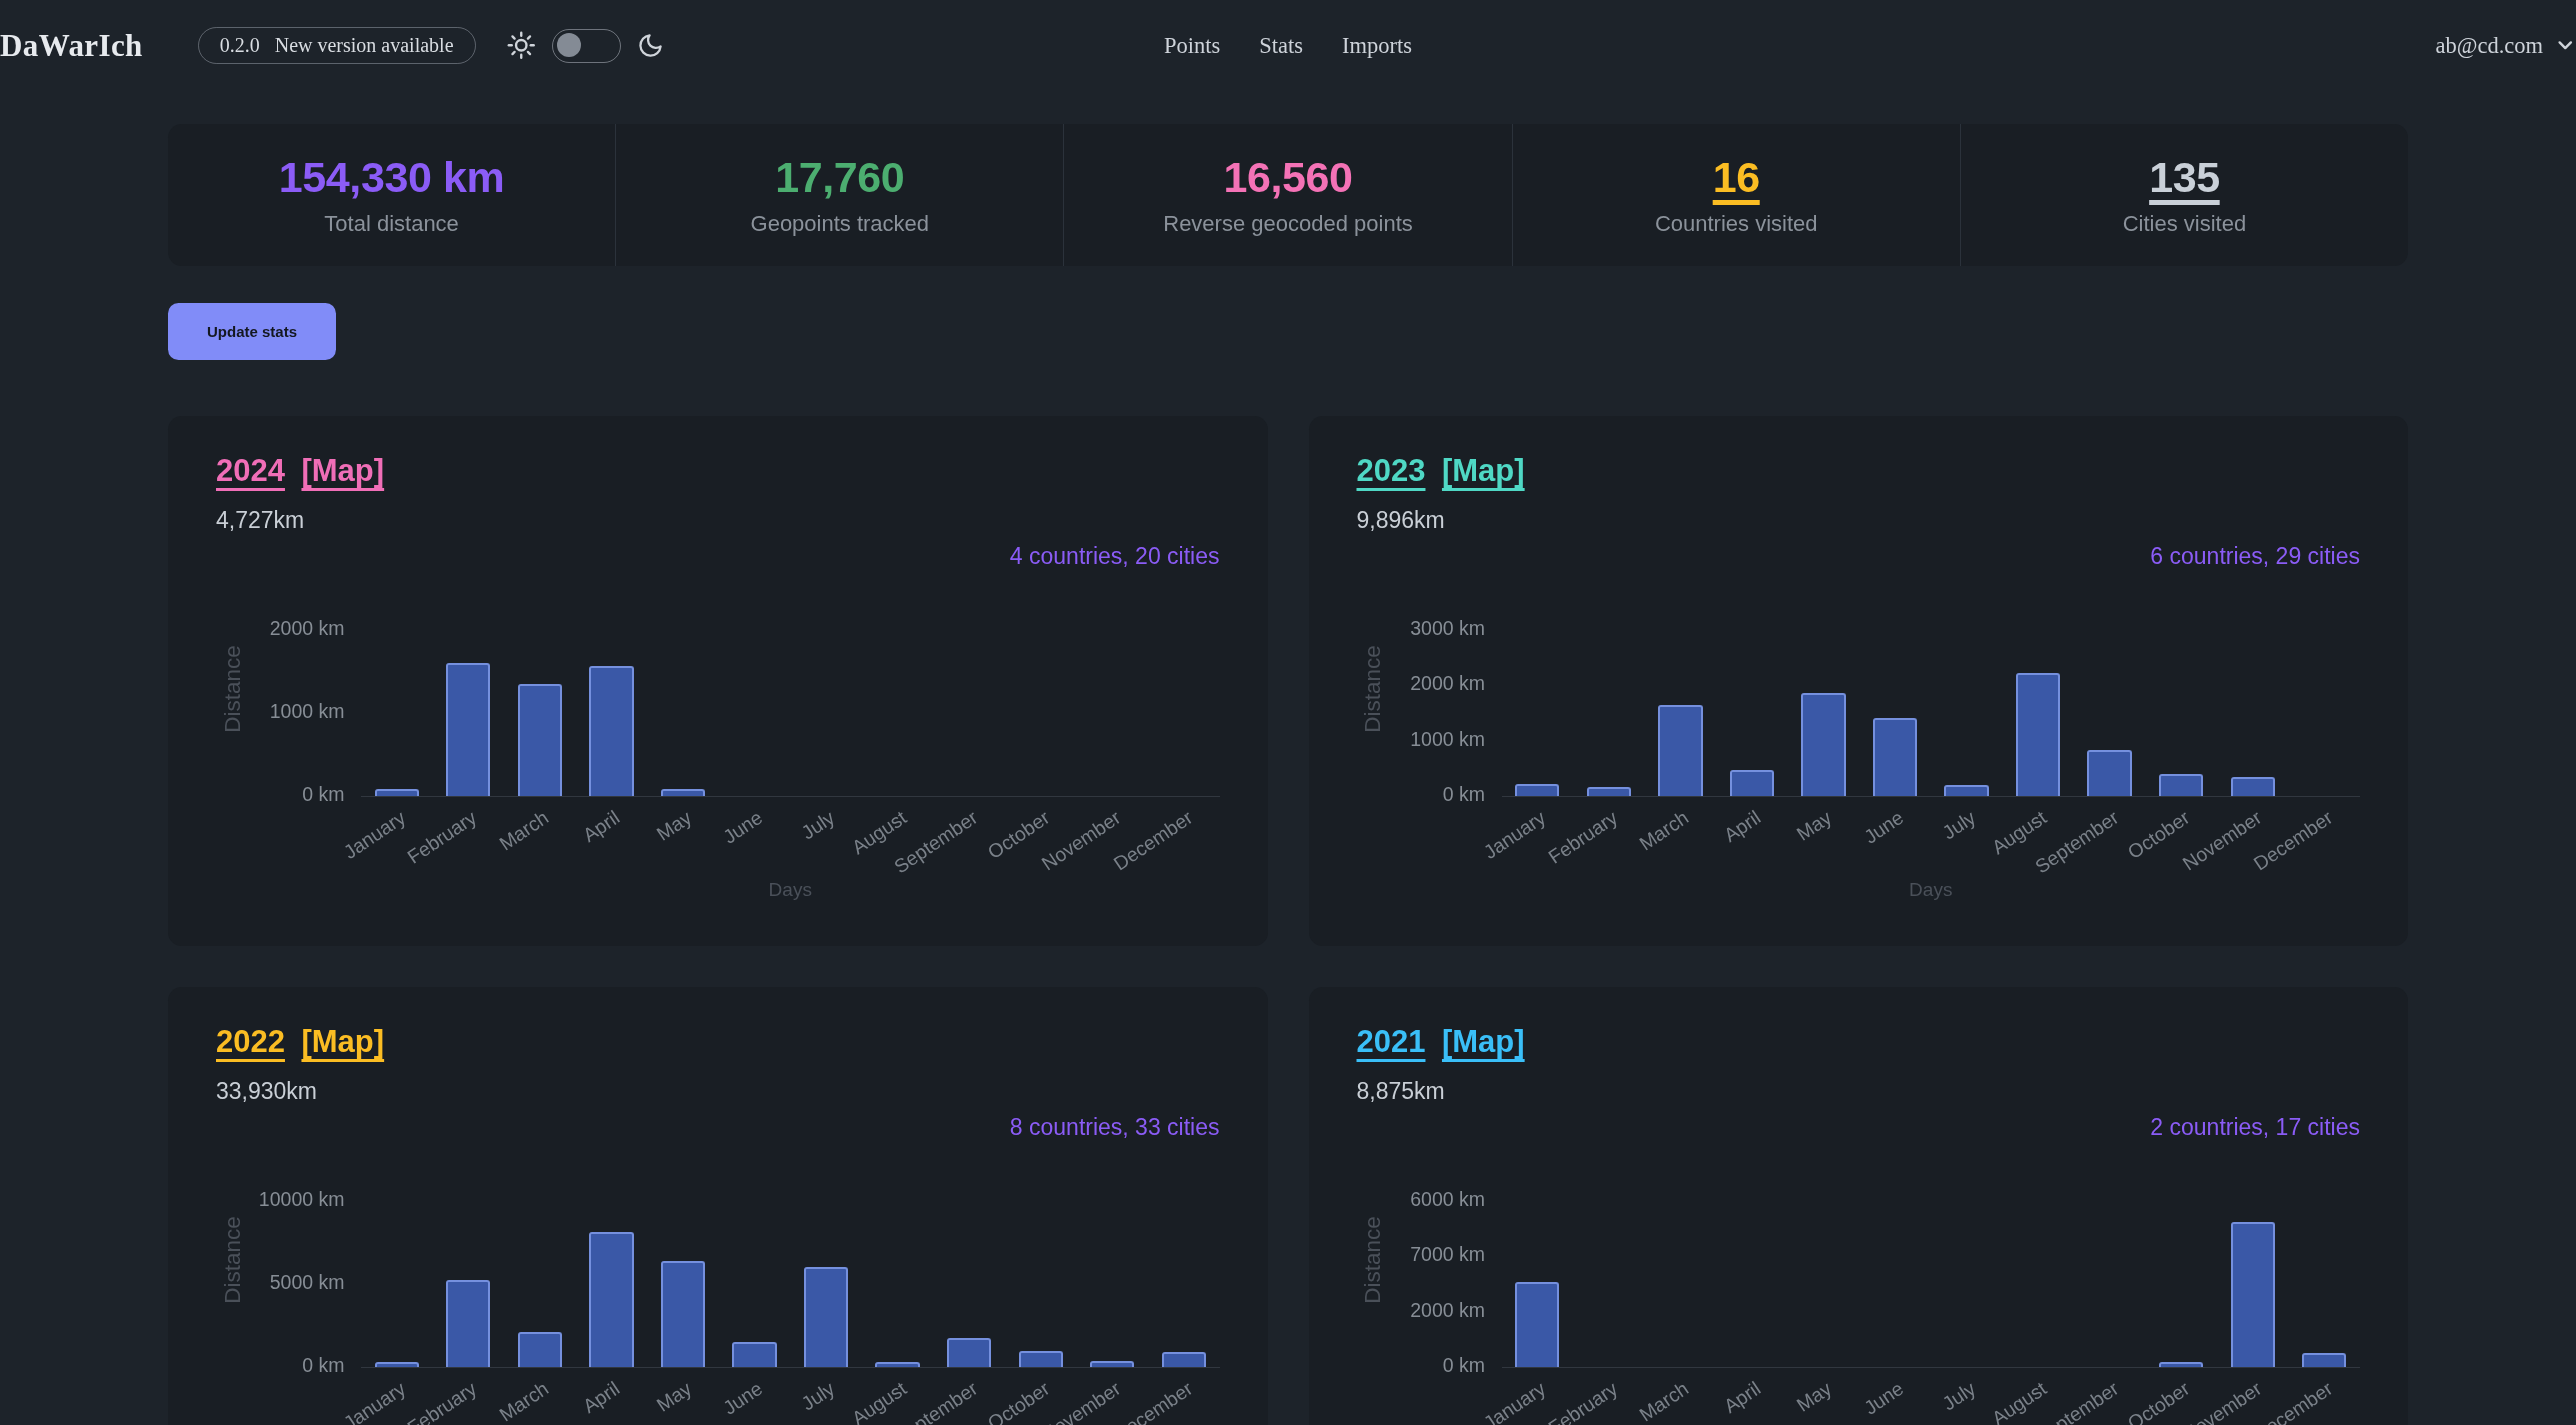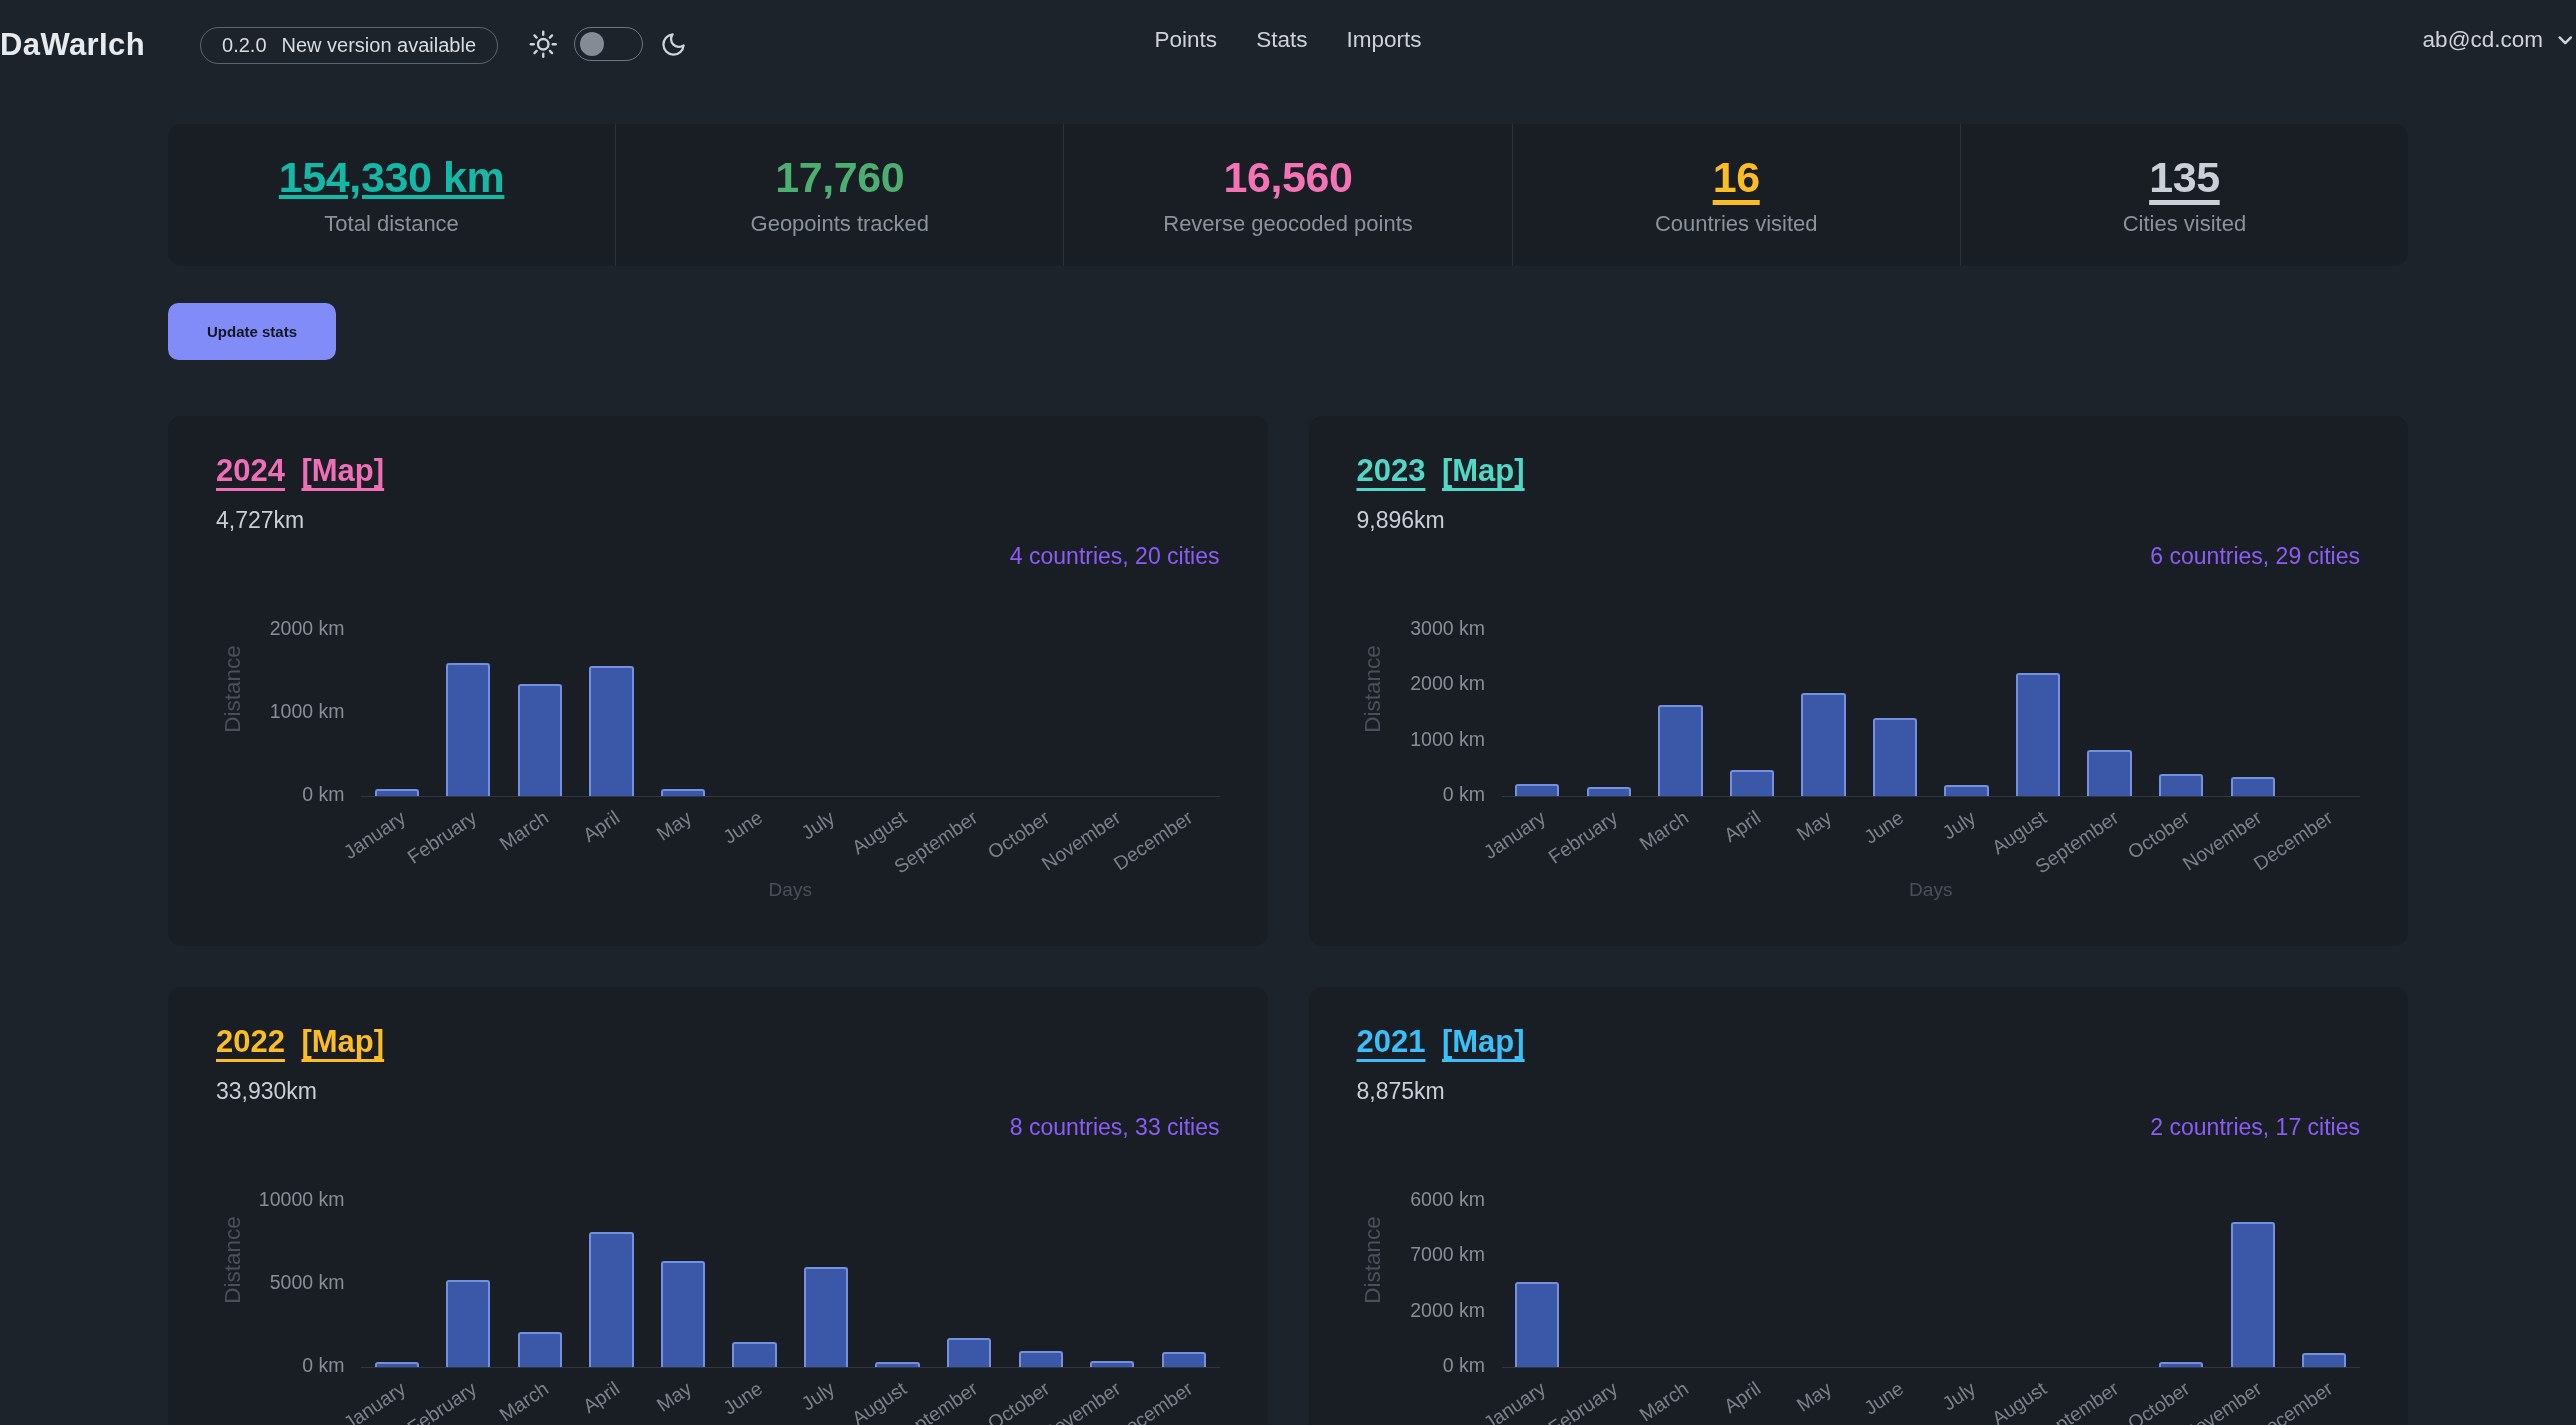--- a/index.html
+++ b/index.html
@@ -6,21 +6,21 @@
   html,body { width:2576px; height:1425px; overflow:hidden; }
   body {
     background:#1d232a;
     font-family:"Liberation Sans", sans-serif;
     color:#c9cfd6;
   }
   .container { width:2240px; margin:0 auto; position:relative; }
 
   
   .header { height:91px; display:flex; align-items:center; }
-  .header-inner { display:flex; align-items:flex-start; width:100%; position:relative; }
+  .header-inner { display:flex; align-items:center; width:100%; position:relative;font-family:Liberation Serif, serif; }
   .logo { font-size:31px; font-weight:800; color:#e7eaee; letter-spacing:0.4px; }
   .badge {
     margin-left:55px; display:inline-flex; align-items:center; gap:15px;
     border:1.5px solid rgba(170,177,188,0.45); border-radius:7492px;
     padding:6px 21px; font-size:20px; color:#d9dde2; cursor:pointer;
   }
   .theme-group { display:flex; align-items:center; margin-left:31px; gap:16.5px; }
   .toggle { width:69px; height:34px; border:1.5px solid rgba(176,182,191,0.55); border-radius:7492px; position:relative; cursor:pointer; }
   .knob { position:absolute; left:4.5px; top:3.7px; width:24px; height:24px; border-radius:50%; background:#848b95; }
   .nav { position:absolute; left:50%; transform:translateX(-50%); display:flex; gap:39px; }
@@ -124,21 +124,21 @@
           <polyline points="6 9 12 15 18 9"></polyline>
         </svg>
       </span>
     </div>
   </div>
 </div>
 
 <div class="container">
   <div class="stats-bar">
     <div class="stat">
-      <div class="stat-value" style="color: #14b8a6; text-decoration: underline;">154,330 km</div>
+      <div class="stat-value" style="color: #8b5cf6;">154,330 km</div>
       <div class="stat-label">Total distance</div>
     </div>
     <div class="stat">
       <div class="stat-value" style="color: rgb(76, 174, 112);">17,760</div>
       <div class="stat-label">Geopoints tracked</div>
     </div>
     <div class="stat">
       <div class="stat-value" style="color: rgb(244, 114, 182);">16,560</div>
       <div class="stat-label">Reverse geocoded points</div>
     </div>

